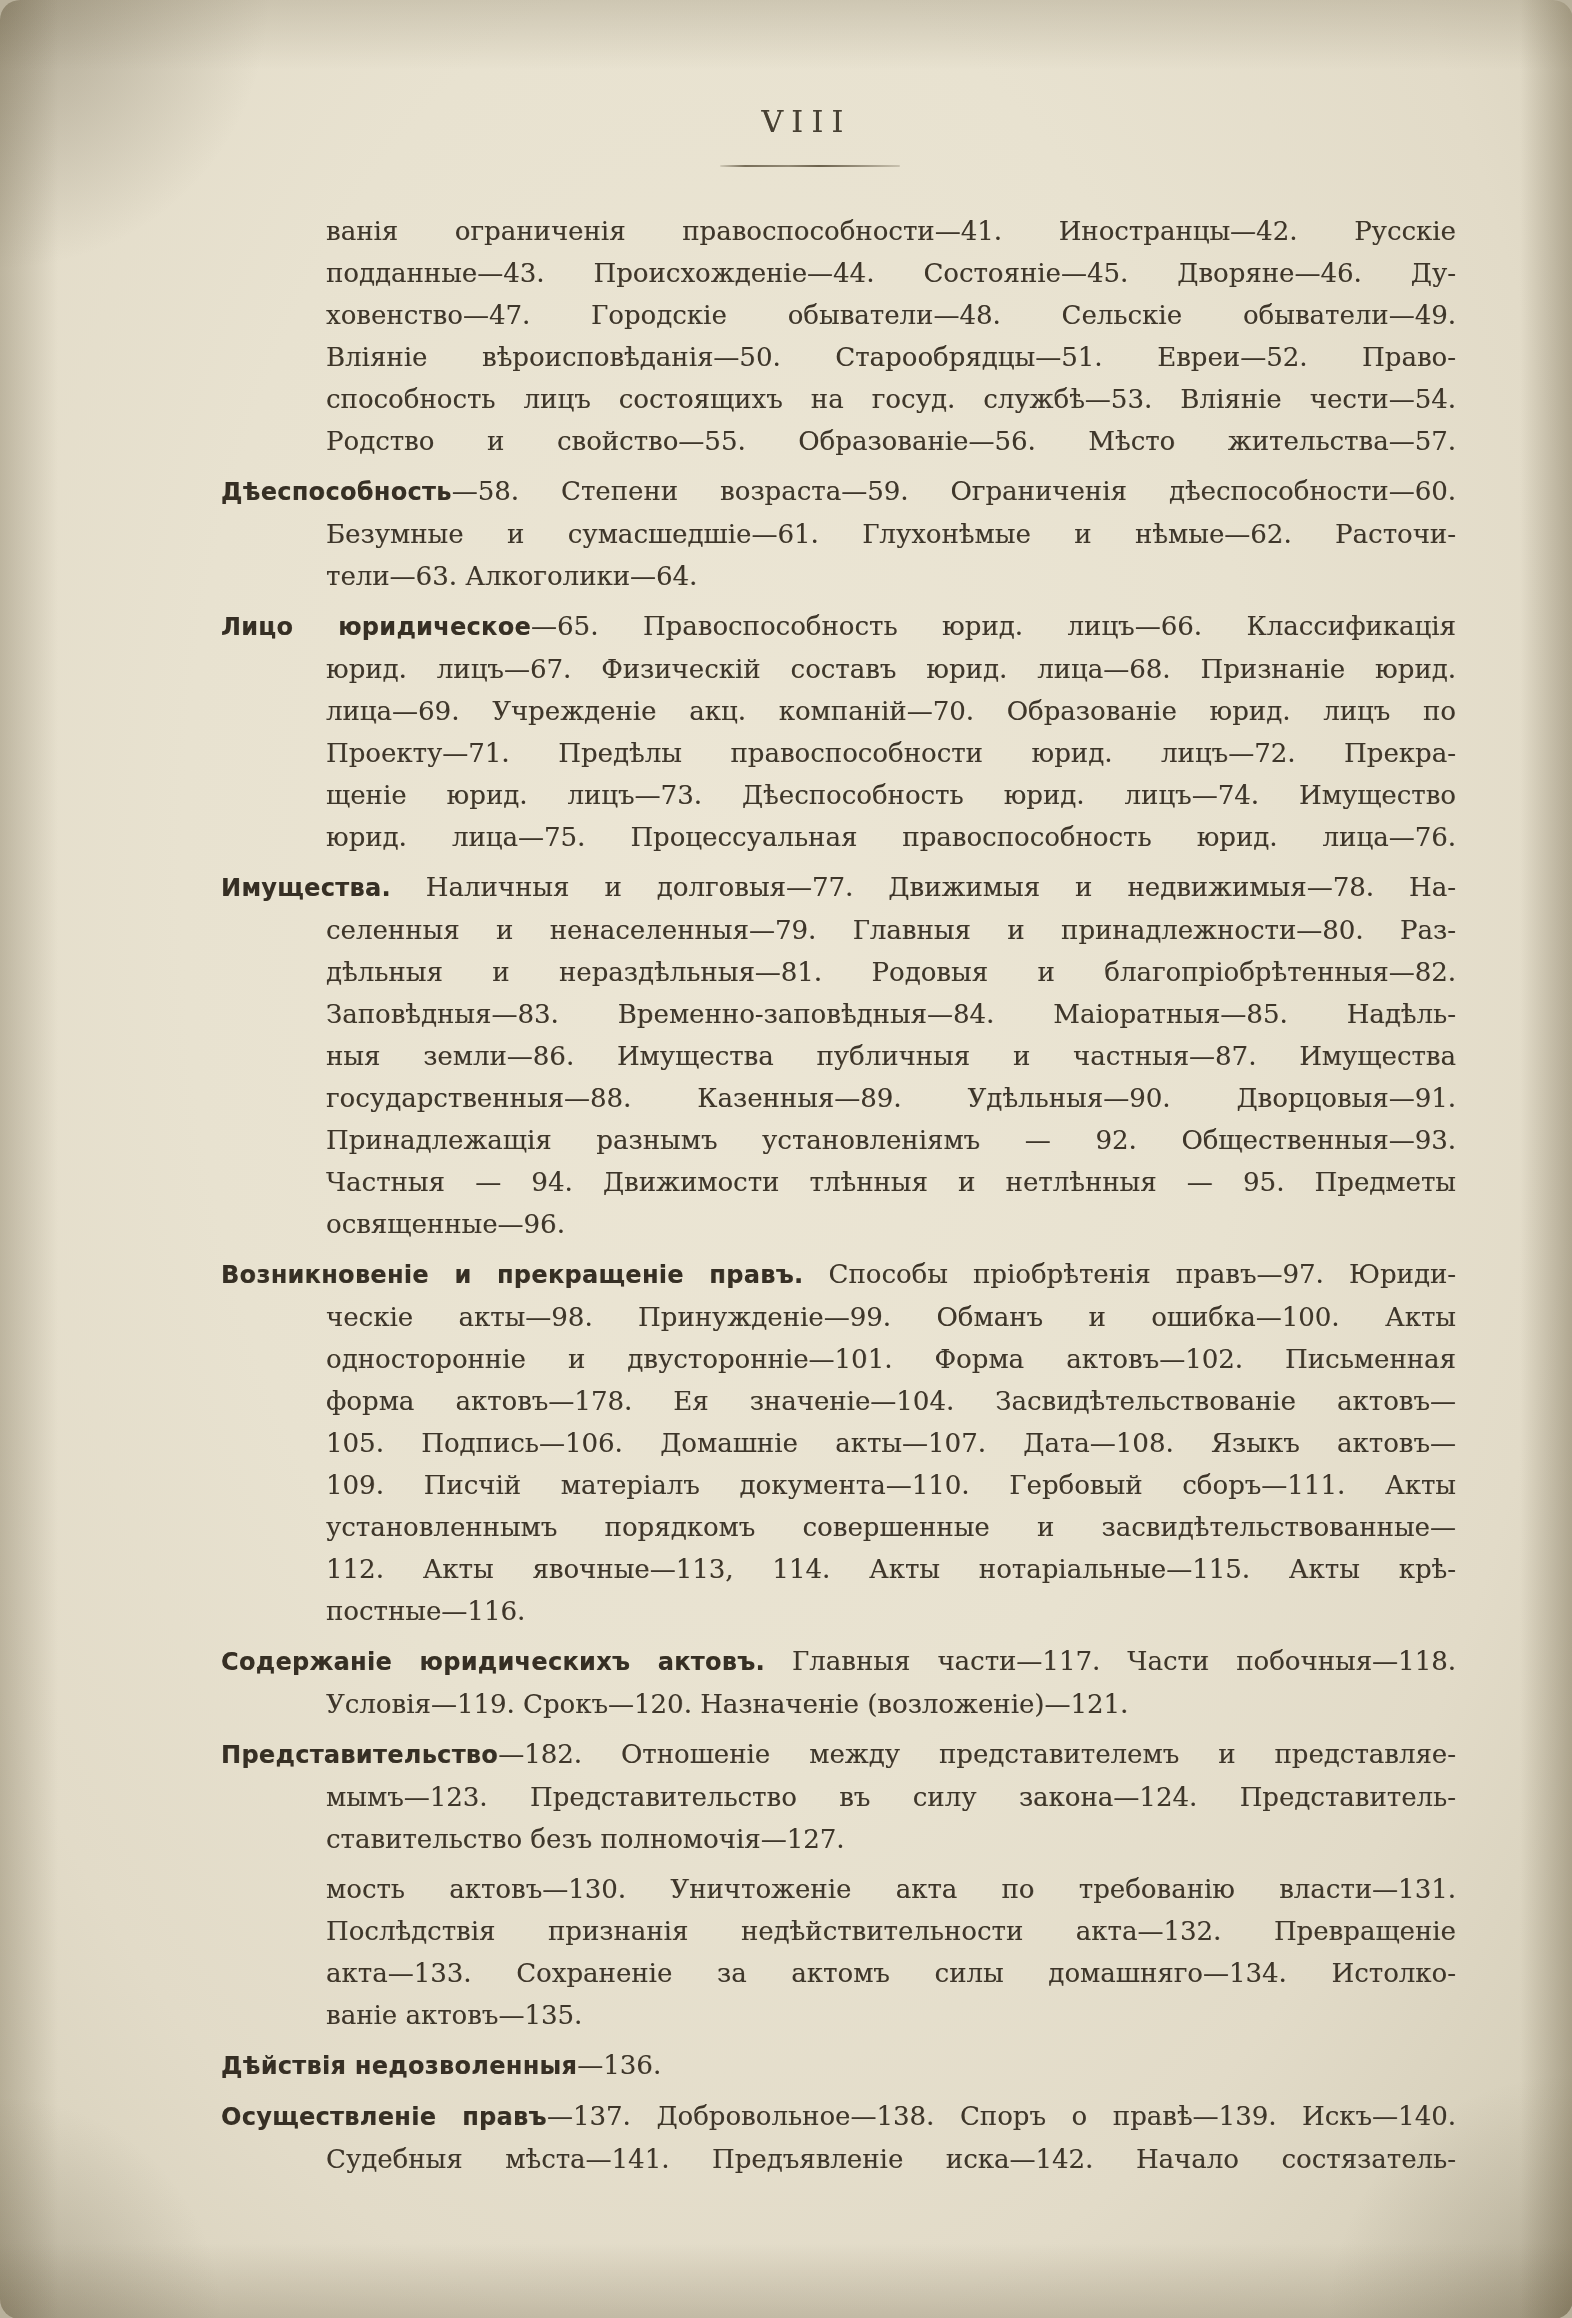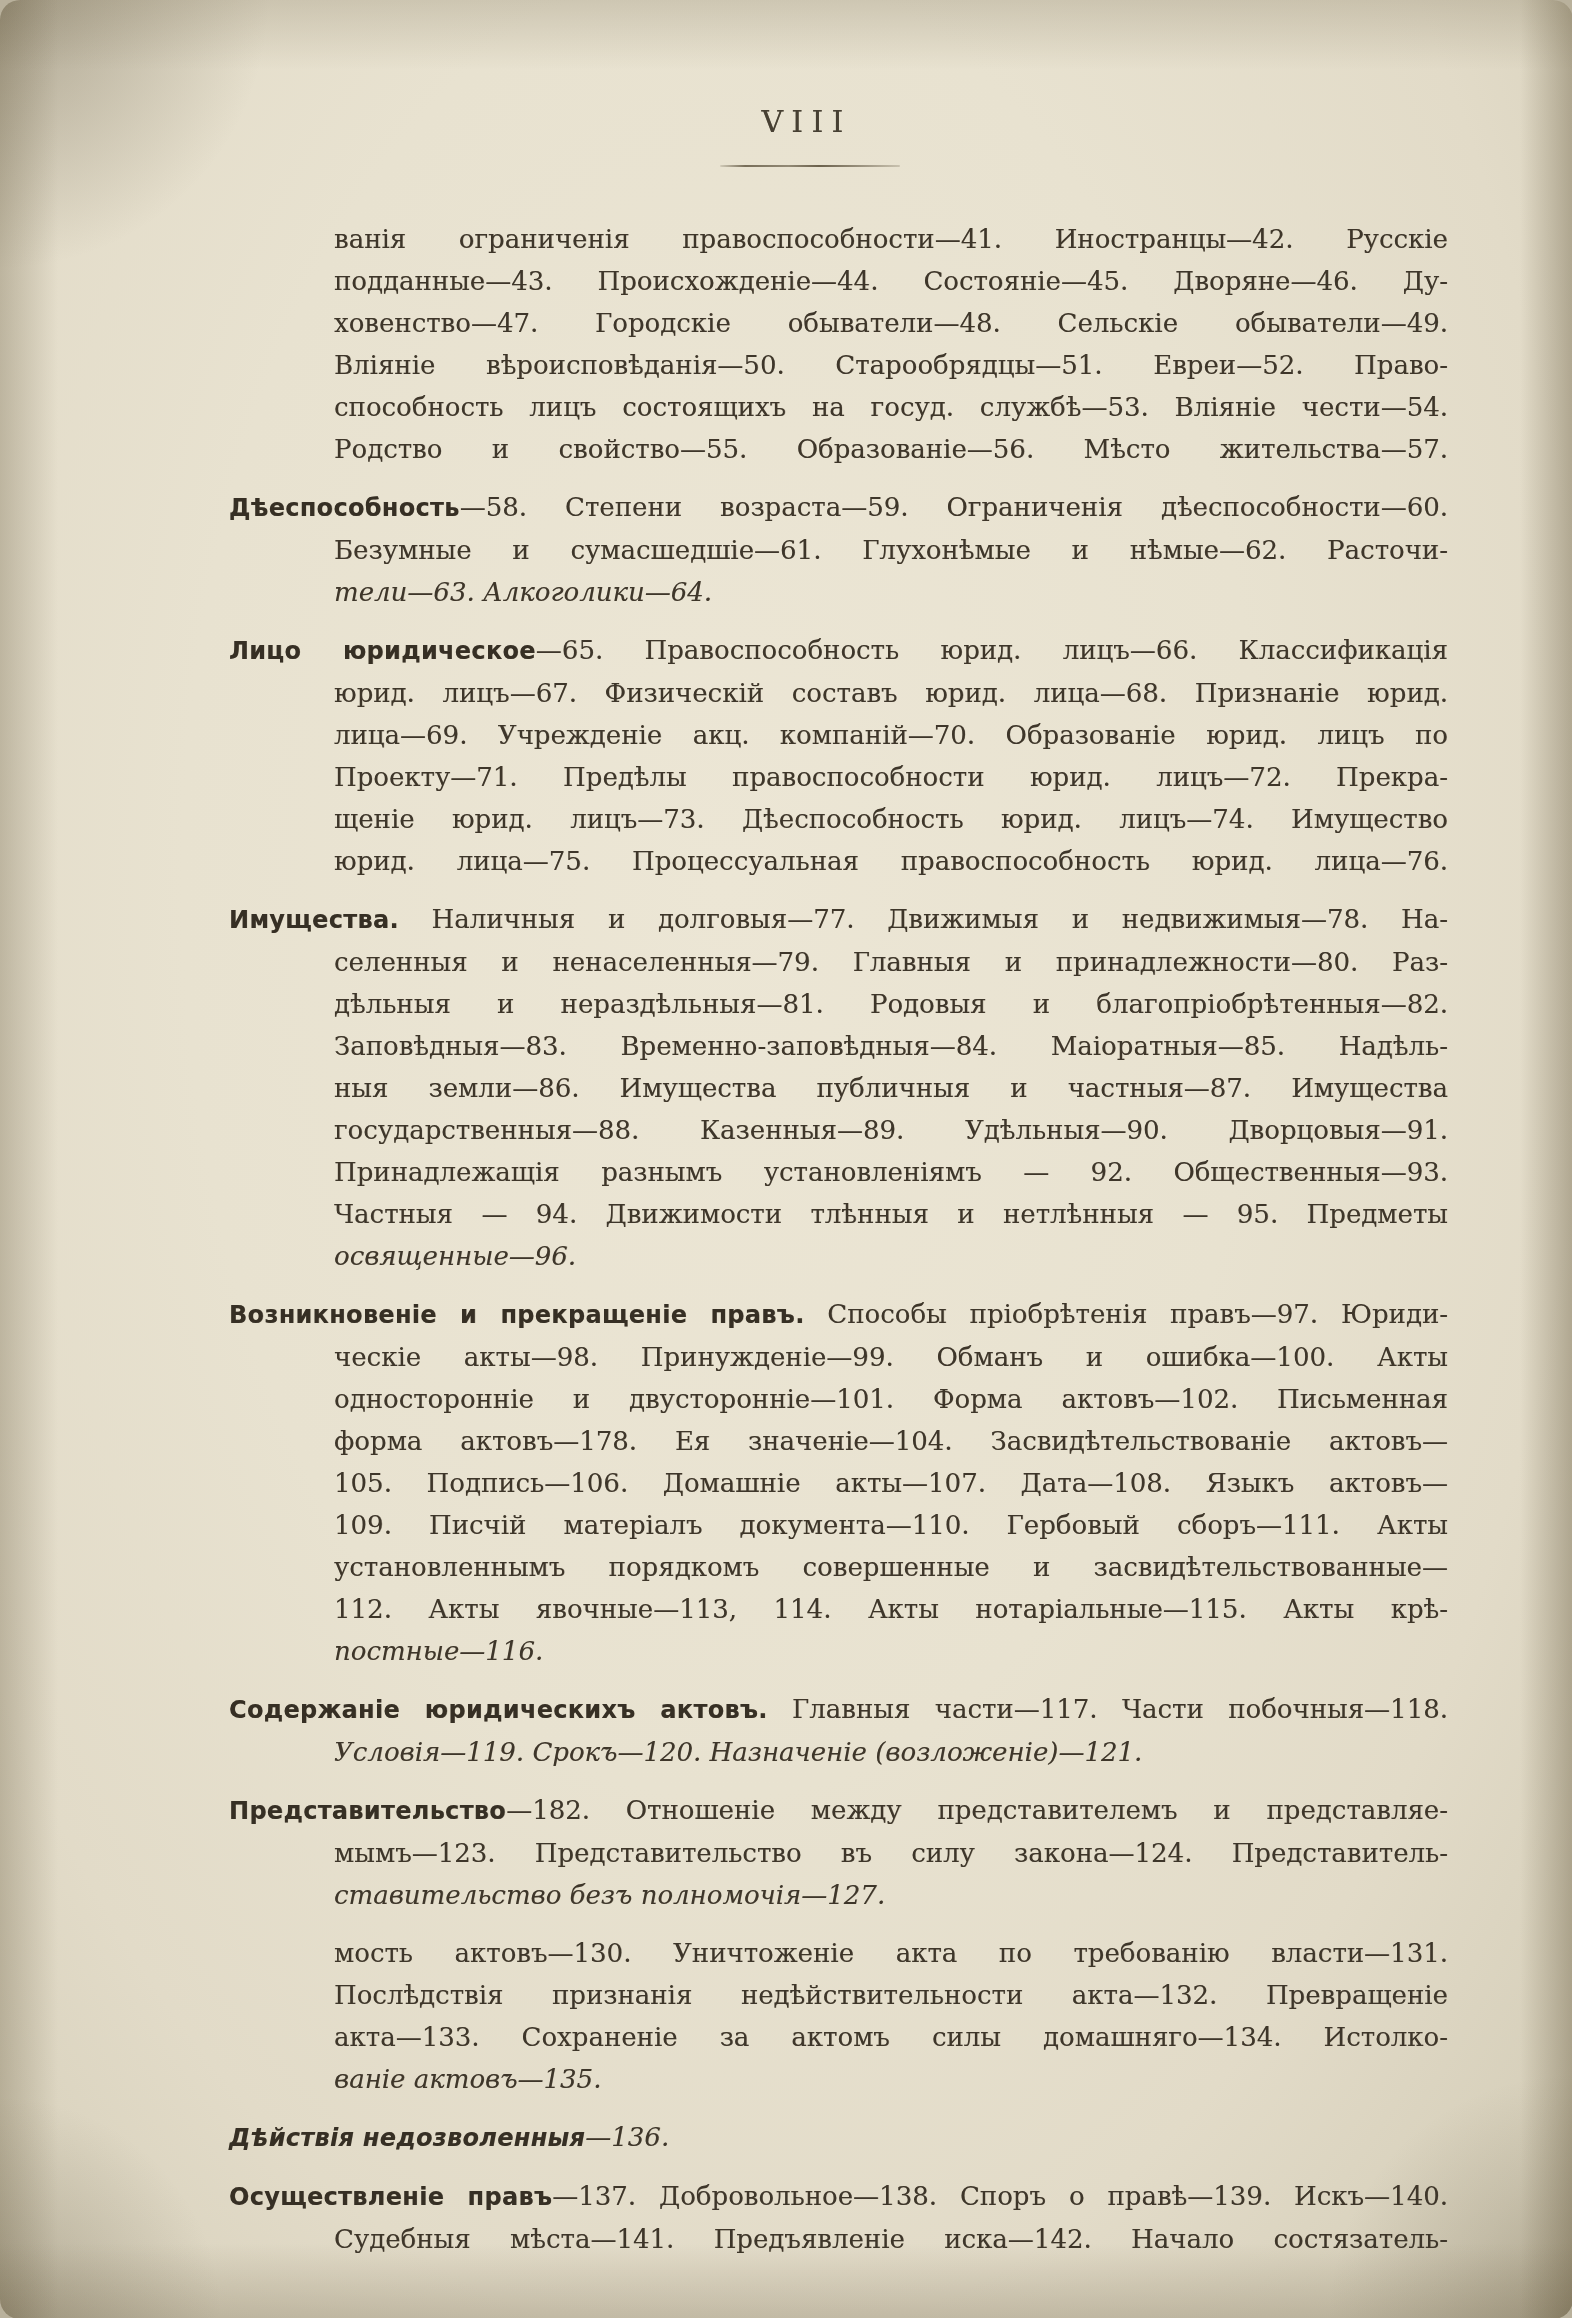--- a/index.html
+++ b/index.html
@@ -36,28 +36,28 @@
       rgba(75,64,42,.15), rgba(75,64,42,.72) 14%, rgba(75,64,42,.55) 38%,
       rgba(75,64,42,.8) 55%, rgba(75,64,42,.5) 78%, rgba(75,64,42,.2));
     border-radius:1.2px;
   }
   .toc{
     position:absolute;left:213px;top:202px;width:1251px;
     font-size:26px;line-height:42px;
     color:#3e362a;
     text-shadow:0.3px 0.4px 0.4px rgba(62,53,40,.38);
   }
-  .para{margin:16px;}
+  .para{margin:8px;}
   .line{
     text-align:justify;
     text-align-last:justify;
     padding-left:105px; 
   }
   .line.lead-line{padding-left:0;}
-  .line.last{text-align-last:left;font-style:italic;}
+  .line.last{text-align-last:left;}
   .lead{
     font-family:"DejaVu Sans", sans-serif;
     font-weight:700;
     font-size:24px;
     letter-spacing:0.3px;
     color:#362f24;
   }
 </style>
 </head>
 <body>

